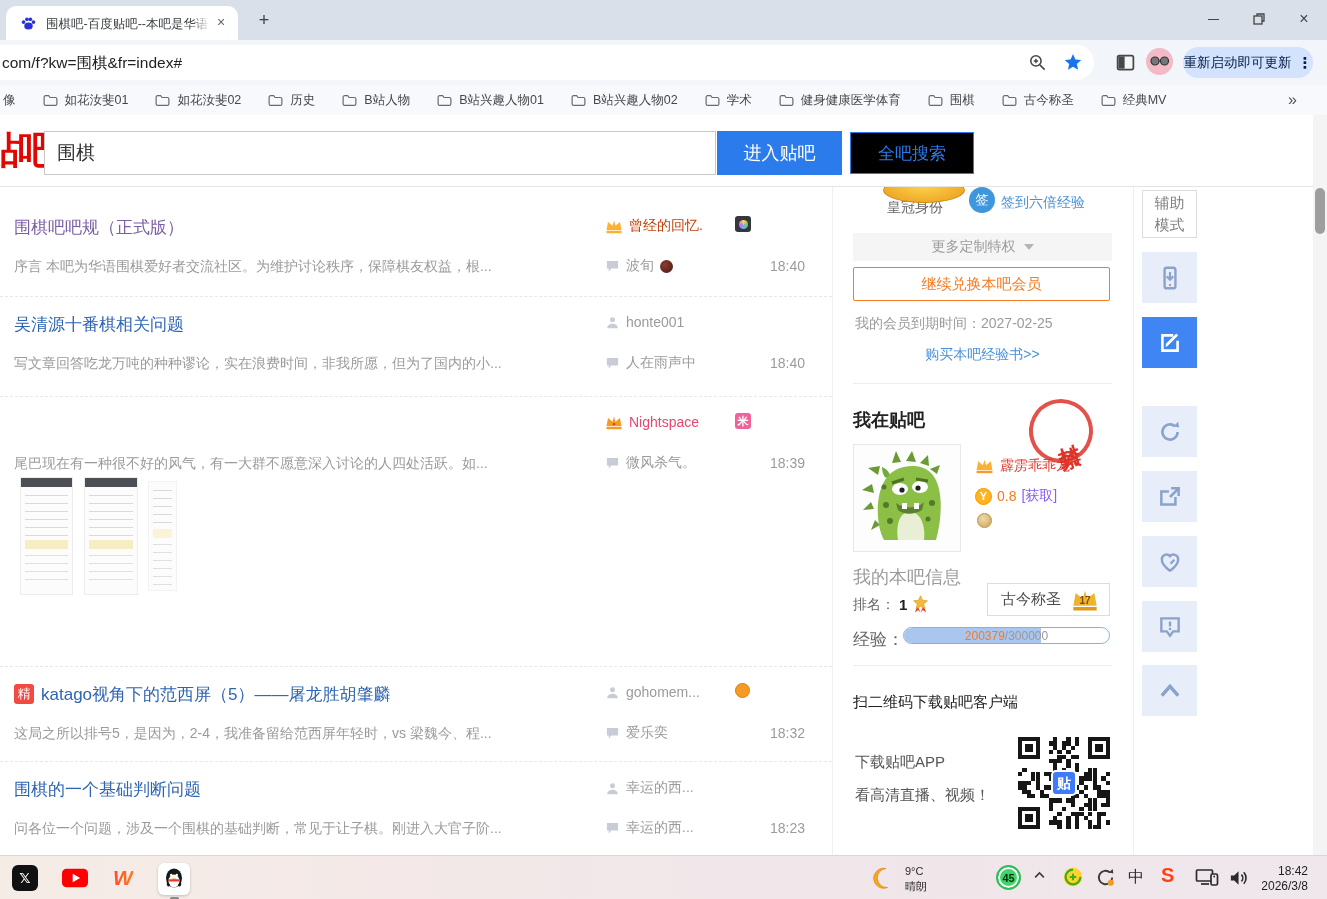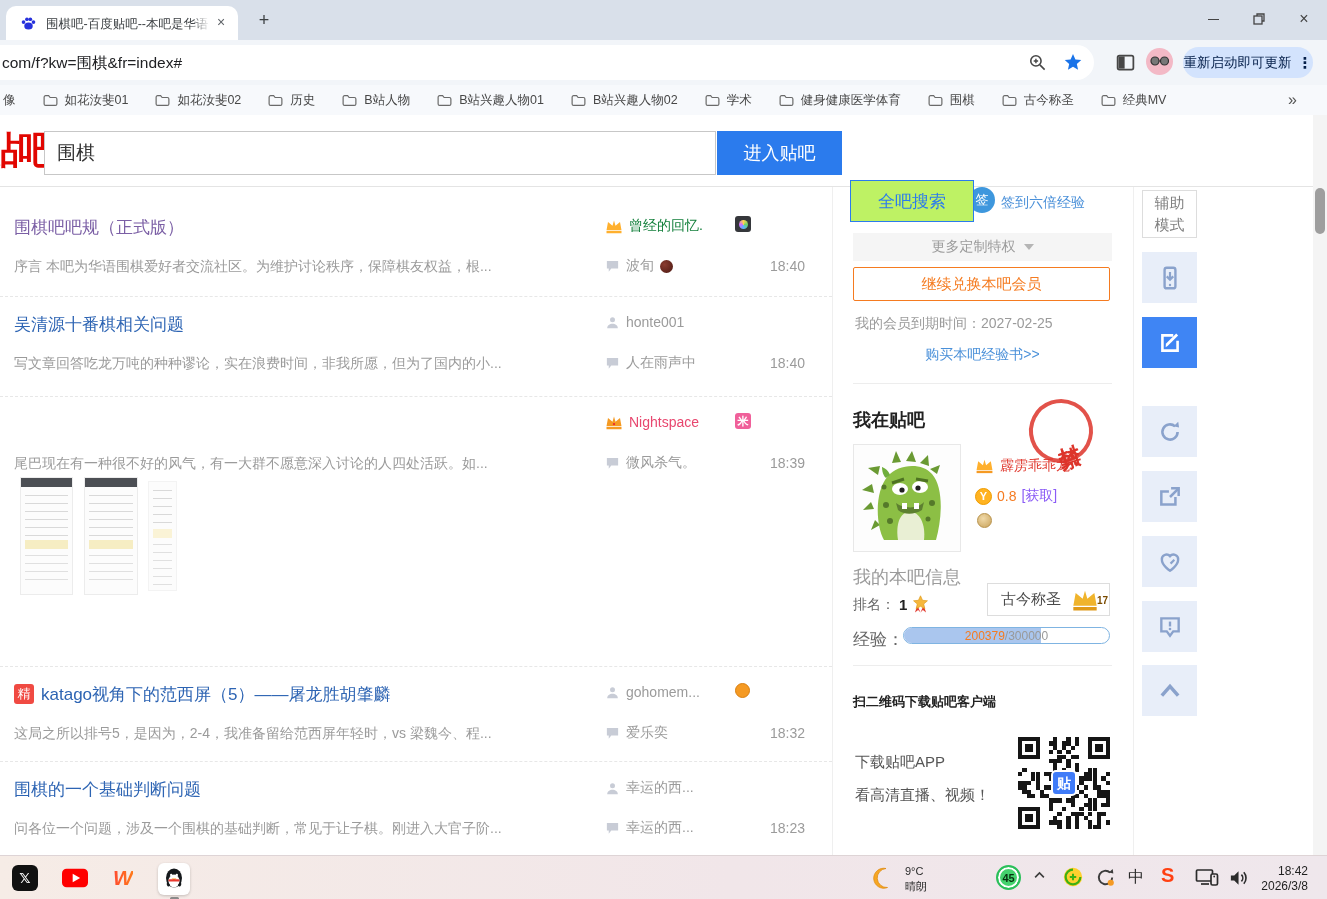--- a/index.html
+++ b/index.html
@@ -19,34 +19,34 @@
   .urltext{position:absolute;left:26px;top:8px;font-size:15.5px;color:#202124;}
   .chip{position:absolute;left:1183px;top:7px;width:130px;height:31px;background:#d3e3fd;border-radius:16px;color:#041e49;font-size:13.5px;display:flex;align-items:center;justify-content:center;gap:6px;}
   .bookbar{position:absolute;left:0;top:85px;width:1327px;height:30px;background:#f7f9fc;display:flex;align-items:center;gap:27px;padding-left:3px;font-size:12.5px;color:#474747;}
   .bm{display:flex;align-items:center;gap:7px;white-space:nowrap;}
   
   .page{position:absolute;left:0;top:115px;width:1313px;height:740px;background:#fff;overflow:hidden;}
   .tbheader{position:absolute;left:0;top:0;width:1313px;height:72px;background:#fff;border-bottom:1px solid #e4e4e4;z-index:6;}
   .tblogo{position:absolute;left:-18px;top:10px;font-size:38px;font-weight:bold;color:#e10601;letter-spacing:-2px;}
   .tbsearch{position:absolute;left:44px;top:16px;width:672px;height:44px;border:1px solid #c7c7c7;font-size:19px;color:#333;padding-left:12px;outline:none;}
   .tbenter{position:absolute;left:717px;top:16px;width:125px;height:44px;background:#2b7bed;color:#fff;font-size:18px;border:none;cursor:pointer;}
-  .tball{position:absolute;left:850px;top:17px;width:124px;height:42px;background:#bef264;color:#2b7bed;font-size:17px;border:1px solid #2b7bed;cursor:pointer;margin-top:48px;}
+  .tball{position:absolute;left:850px;top:17px;width:124px;height:42px;background:#000000;color:#2b7bed;font-size:17px;border:1px solid #2b7bed;cursor:pointer;}
   .vline{position:absolute;top:72px;bottom:0;width:1px;background:#efefef;}
   
   .threads{position:absolute;left:0;top:85px;width:832px;}
   .trow{position:relative;border-bottom:1px dashed #e7e7e7;}
   .t-title{position:absolute;left:14px;top:16px;font-size:17px;color:#2d64b3;white-space:nowrap;cursor:pointer;}
   .t-purple .t-title{color:#7b5fa5;}
   .t-red .t-title{color:#ec3f3c;}
   .t-desc{position:absolute;left:14px;top:58px;font-size:14px;color:#9b9b9b;white-space:nowrap;}
   .t-author{position:absolute;left:605px;top:17px;font-size:14px;color:#9b9b9b;display:flex;align-items:center;gap:6px;white-space:nowrap;}
   .t-reply{position:absolute;left:605px;top:57px;font-size:14px;color:#9b9b9b;display:flex;align-items:center;gap:6px;white-space:nowrap;}
   .t-time{position:absolute;left:770px;top:58px;font-size:14px;color:#9b9b9b;}
   .t-badge{position:absolute;left:735px;top:16px;}
-  .a-red{color:#15803d;}
+  .a-red{color:#c2410c;}
   .a-pink{color:#e8476f;}
   .jing{display:inline-block;width:20px;height:20px;background:#f04a42;color:#fff;font-size:13px;line-height:20px;text-align:center;border-radius:3px;vertical-align:2px;margin-right:7px;}
   .mbadge1{width:16px;height:16px;border-radius:3px;background:#35373b;display:flex;align-items:center;justify-content:center;}
   .mbadge1 i{width:9px;height:9px;border-radius:50%;background:conic-gradient(#ffd34d,#6cd36c,#5ab4ff,#d06cff,#ffd34d);display:block;}
   .mbadge2{width:16px;height:16px;border-radius:3px;background:#f0609a;color:#fff;font-size:11px;line-height:16px;text-align:center;font-weight:bold;}
   .mbadge3{width:15px;height:15px;border-radius:50%;background:#f59a23;border:1px solid #d97f10;}
   .ravatar{width:13px;height:13px;border-radius:50%;background:radial-gradient(circle at 35% 35%,#8a3c30,#4a1812);display:inline-block;}
   .thumb{position:absolute;top:80px;background:#fcfcfc;border:1px solid #ececec;overflow:hidden;cursor:pointer;}
   .th-head{height:9px;background:#4c4f54;}
   .th-lines{margin:5px 4px 2px 4px;height:46px;background:repeating-linear-gradient(#fcfcfc 0 3px,#d9d9d9 3px 4px,#fcfcfc 4px 8px);}
@@ -448,33 +448,33 @@
           </svg>
       </div>
 
       <div class="lvbox">
         <span style="color:#4a4a4a;font-size:15px">古今称圣</span>
         <span style="position:relative;display:inline-block;width:28px;height:24px">
           <svg width="28" height="24" viewBox="0 0 24 20">
               <path d="M2 15L4 4l6 5 2-7 2 7 6-5 2 11z" fill="#f0b42c"></path>
               <rect x="2" y="16" width="20" height="3" fill="#e09a18"></rect>
             </svg>
-          <b style="position:absolute;left:9px;top:7px;width:100%;text-align:right;font-size:10px;color:#7a4b00">17</b>
+          <b style="position:absolute;left:0;top:7px;width:100%;text-align:center;font-size:10px;color:#7a4b00">17</b>
         </span>
       </div>
 
       <div class="abs" style="left:0;top:513px;color:#666;font-size:17px">经验：</div>
       <div class="expbar">
         <div class="expfill" id="expfill" style="width: 67%;"></div>
         <div class="exptext"><span style="color:#f57b20">200379</span><span style="color:#999">/300000</span></div>
       </div>
 
       <div class="hdiv" style="top:550px"></div>
 
-      <div class="abs" style="left:0;top:578px;font-size:13px;font-weight:bold;color:#222">扫二维码下载贴吧客户端</div>
+      <div class="abs" style="left:0;top:578px;font-size:15px;font-weight:normal;color:#222">扫二维码下载贴吧客户端</div>
       <div class="abs" style="left:2px;top:638px;font-size:15px;color:#555">下载贴吧APP</div>
       <div class="abs" style="left:2px;top:671px;font-size:15px;color:#555">看高清直播、视频！</div>
       <div class="qr" id="qr">
         <span class="qrf" style="left:0;top:0"></span>
         <span class="qrf" style="right:0;top:0"></span>
         <span class="qrf" style="left:0;bottom:0"></span>
         <span class="qrbadge">贴</span>
       <i style="left:35.0px;top:0.0px;width:4.4px;height:4.4px"></i>
           <i style="left:48.2px;top:0.0px;width:4.4px;height:4.4px"></i>
           <i style="left:57.0px;top:0.0px;width:4.4px;height:4.4px"></i>

